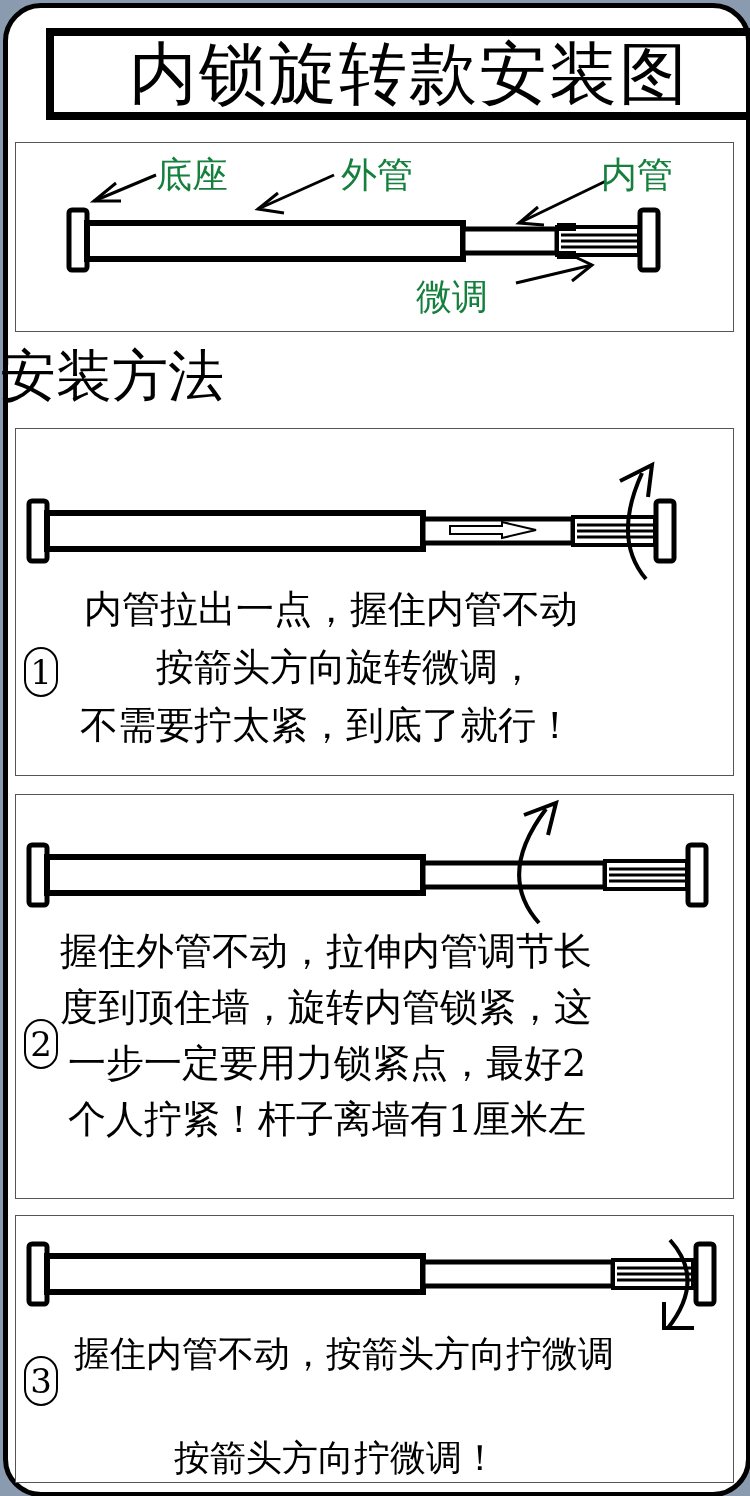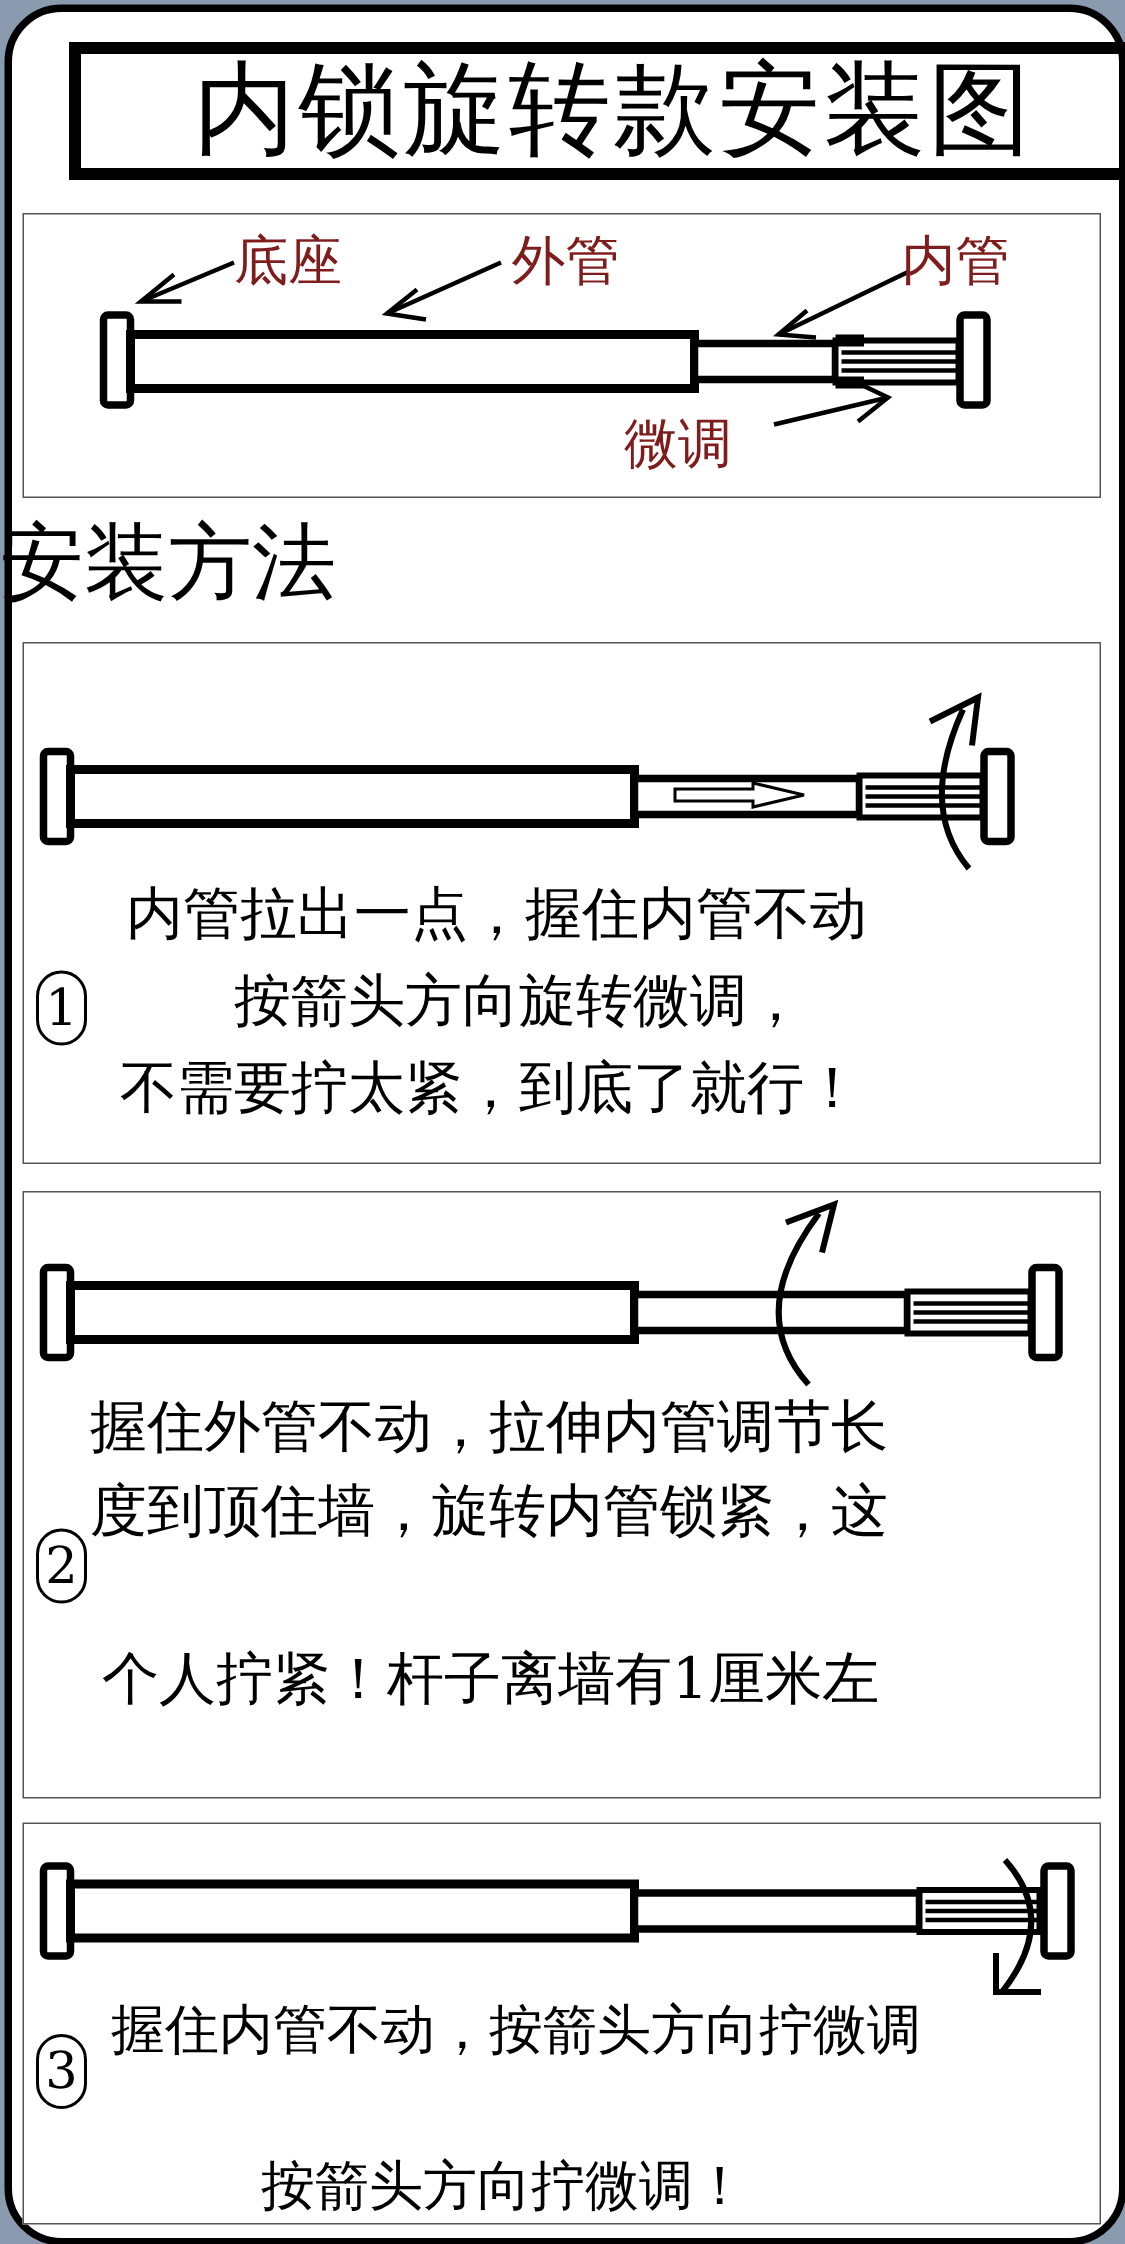--- a/index.html
+++ b/index.html
@@ -7,21 +7,21 @@
   .card{position:absolute;left:3px;top:3px;width:738px;height:1484px;background:#fff;border:5px solid #000;border-radius:38px;}
   .title-box{position:absolute;left:46px;top:28px;width:726px;height:92px;border:8px solid #000000;box-sizing:border-box;display:flex;align-items:center;justify-content:center;}
   .title{font-size:68px;letter-spacing:2px;color:#000;line-height:1;}
   .box{position:absolute;left:15px;width:719px;border:1.5px solid #555;box-sizing:border-box;background:#fff;}
   .parts{top:142px;height:190px;}
   .s1{top:428px;height:348px;}
   .s2{top:794px;height:405px;}
   .s3{top:1215px;height:268px;}
   .heading{position:absolute;left:0;width:750px;top:338px;text-align:left;font-size:56px;line-height:76px;color:#000;}
   svg{position:absolute;left:0;top:0;}
-  .lbl{position:absolute;font-size:36px;line-height:1;color:#7f1d1d;}
+  .lbl{position:absolute;font-size:36px;line-height:1;color:#15803d;}
   .txt{position:absolute;font-size:38px;line-height:56px;color:#000;text-align:left;white-space:nowrap;}
   .num{position:absolute;width:34px;height:50px;border:2.5px solid #000;border-radius:17px;box-sizing:border-box;display:flex;align-items:center;justify-content:center;font-size:34px;line-height:1;}
 </style>
 </head>
 <body>
 
 <div class="card"></div>
 
 <div class="title-box">
   <span class="title">内锁旋转款安装图</span>
@@ -101,20 +101,21 @@
     <g stroke="#000" stroke-width="4" fill="none">
       <path d="M523 128 Q480 80 530 14"></path>
       <polyline points="508,20 540,8 532,40"></polyline>
     </g>
   </svg>
   <div class="num" style="left:8px;top:224px;">
       <span>2</span>
     </div>
   <div class="txt" style="left:44px;top:128px;">握住外管不动，拉伸内管调节长</div>
   <div class="txt" style="left:44px;top:184px;">度到顶住墙，旋转内管锁紧，这</div>
+  <div class="txt" style="left:52px;top:240px;">一步一定要用力锁紧点，最好2</div>
   <div class="txt" style="left:52px;top:296px;">个人拧紧！杆子离墙有1厘米左</div>
 </div>
 
 <div class="box s3">
   <svg width="719" height="268" viewBox="0 0 719 268">
     <g stroke="#000" fill="#fff">
       <rect x="13" y="28" width="18" height="60" rx="3" stroke-width="5"></rect>
       <rect x="31" y="40" width="376" height="36" stroke-width="6"></rect>
       <rect x="407" y="46" width="190" height="24" stroke-width="5"></rect>
       <rect x="597" y="44" width="80" height="28" stroke-width="4"></rect>

